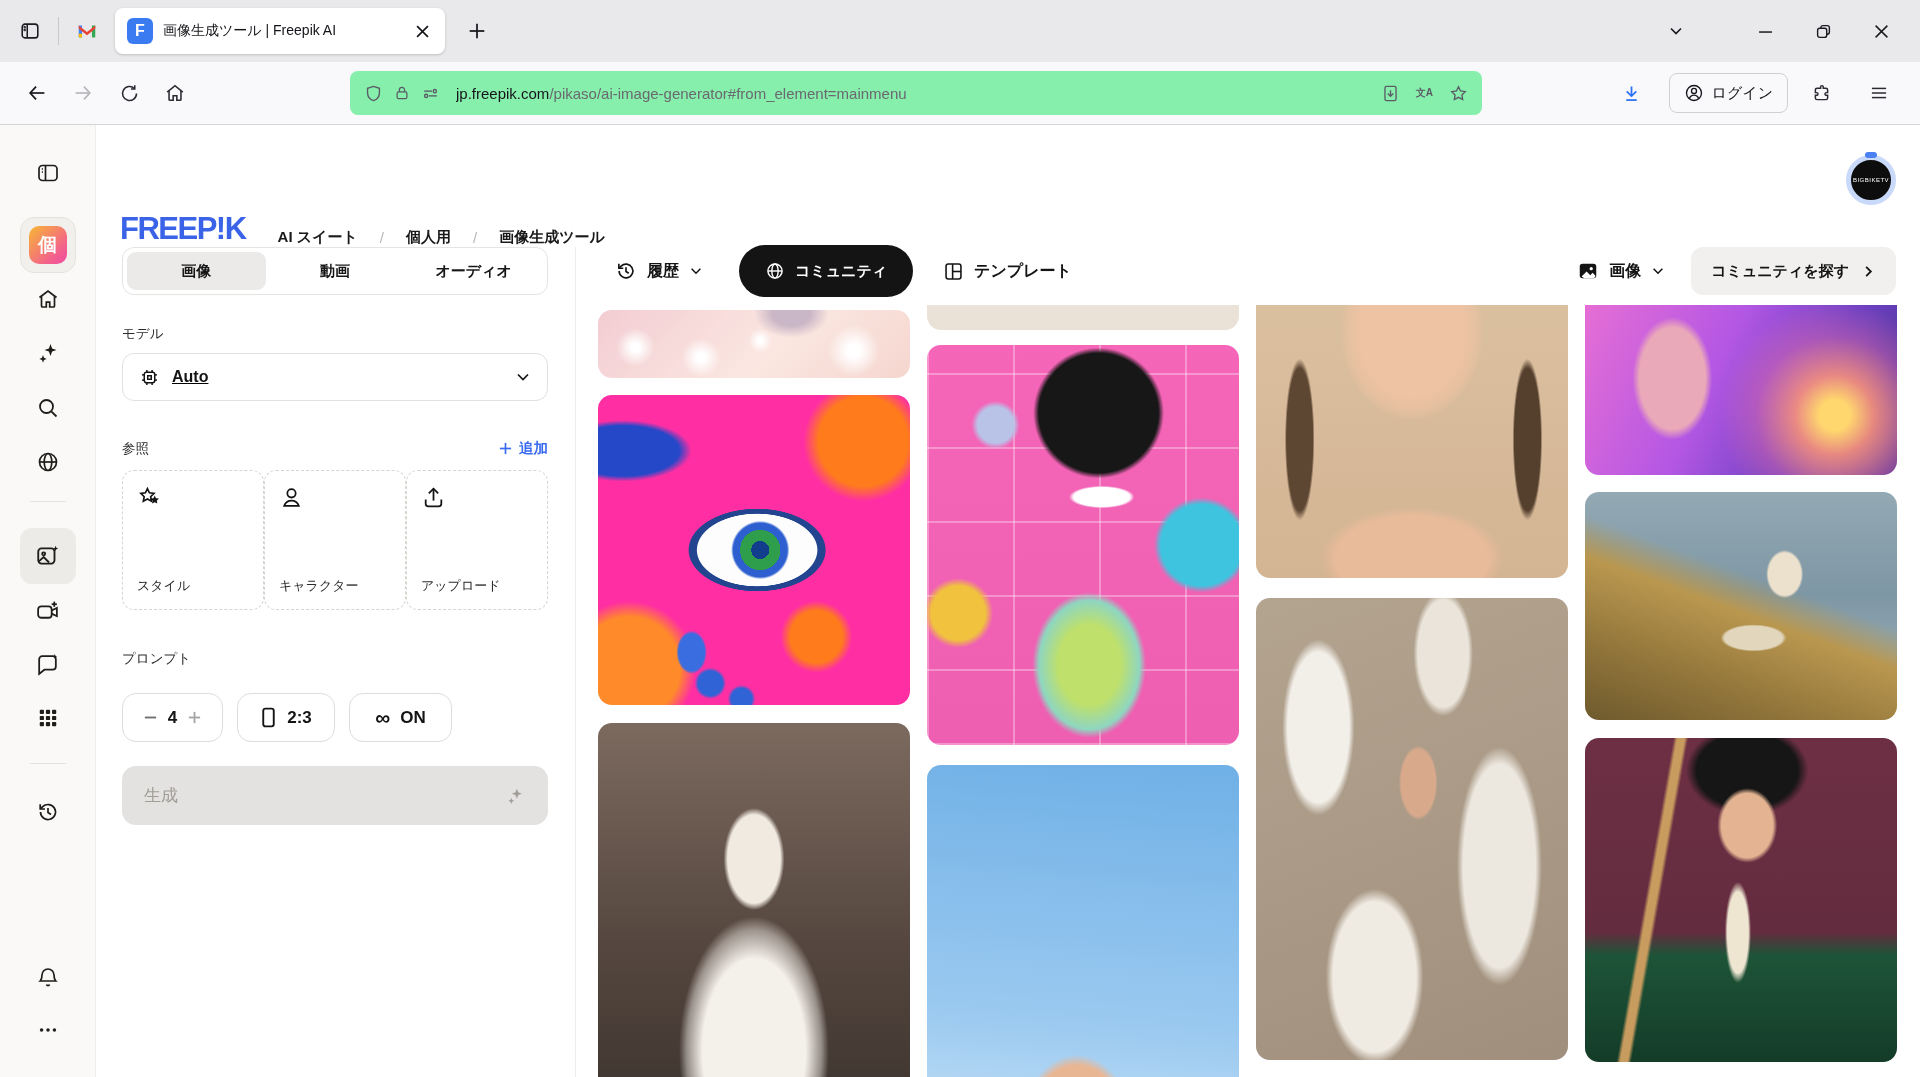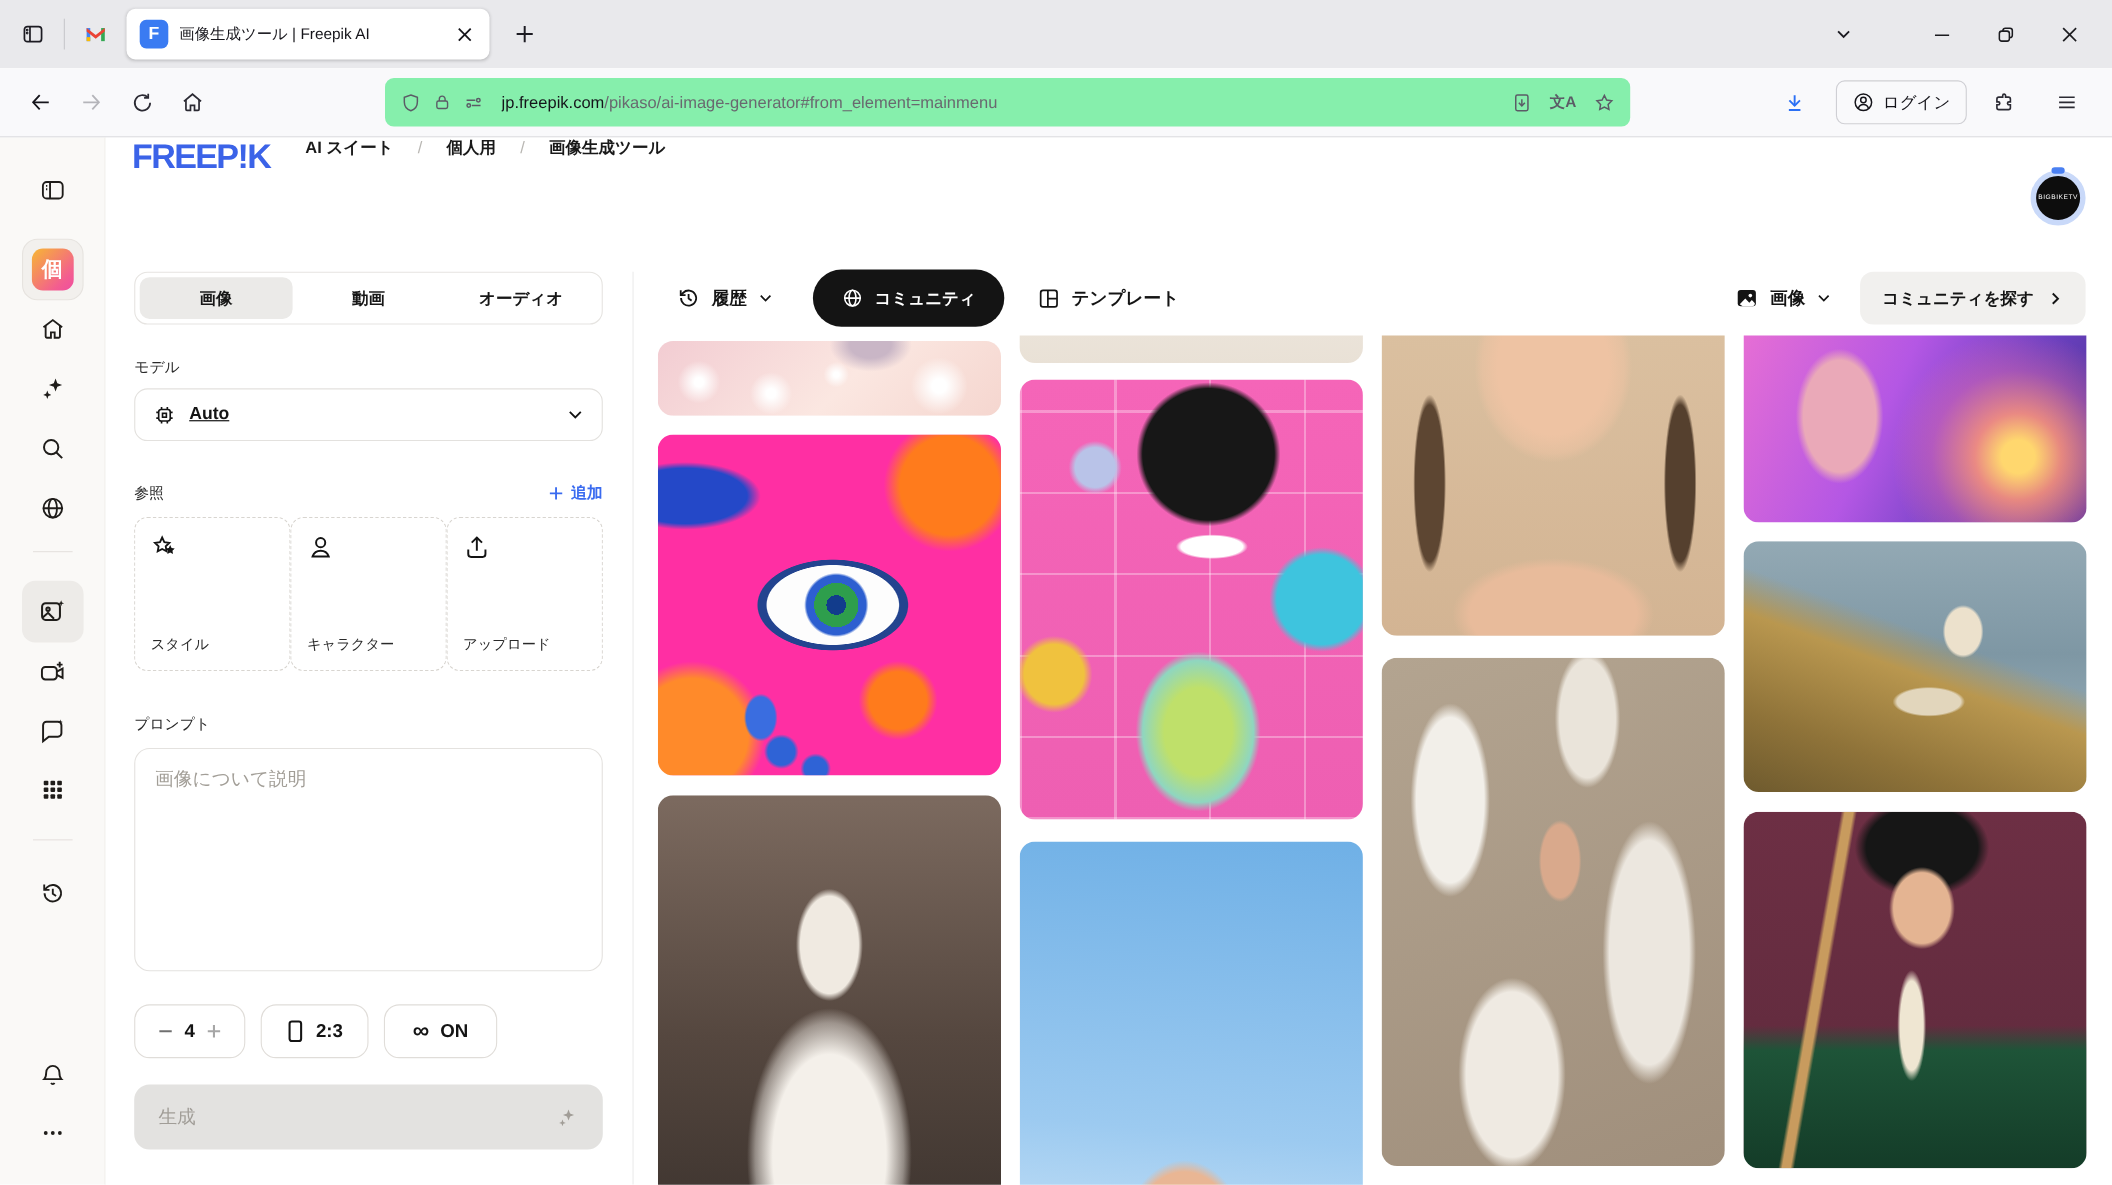--- a/index.html
+++ b/index.html
@@ -31,21 +31,21 @@
   
   .app { height:952px; display:flex; }
   .rail { width:96px; background:#faf9f7; border-right:1px solid #efedea; display:flex; flex-direction:column; align-items:center; padding:26px 0 25px; }
   .rail-btn { width:44px; height:44px; display:flex; align-items:center; justify-content:center; border-radius:12px; color:#1f1d1a; }
   .rail-sel { background:#edebe8; width:56px; height:56px; }
   .ws-box { width:56px; height:56px; border-radius:14px; background:#f2f0ed; border:1px solid #e6e3df; display:flex; align-items:center; justify-content:center; }
   .ws-badge { width:38px; height:38px; border-radius:10px; background:linear-gradient(135deg,#f7b733,#f35e8f 75%,#ef4da0); color:#fff; font-size:19px; font-weight:700; display:flex; align-items:center; justify-content:center; }
   .rail-div { width:36px; height:1px; background:#e5e2de; }
 
   .content { flex:1; position:relative; background:#fff; }
-  .app-header { height:122px; display:flex; align-items:flex-start; padding-left:24px; }
+  .app-header { height:122px; display:flex; align-items:flex-end; padding-left:24px; }
   .logo { font-size:31px; font-weight:800; letter-spacing:-1.5px; color:#3b63e8; }
   .crumbs { display:flex; align-items:center; gap:22px; margin-left:32px; font-size:15px; font-weight:600; color:#191919; }
   .crumb-sep { color:#b9b7b3; font-weight:400; }
   .avatar { position:absolute; right:24px; top:30px; width:50px; height:50px; border-radius:50%; border:5px solid #c9d9f9; background:#0d0d0d; display:flex; align-items:center; justify-content:center; }
   .avatar-dot { position:absolute; left:50%; top:-8px; transform:translateX(-50%); width:12px; height:6px; border-radius:4px; background:#4a80f2; }
   .avatar-txt { color:#fff; font-size:6px; letter-spacing:.5px; }
 
   .app-body { display:flex; height:830px; }
   .panel { width:480px; border-right:1px solid #ececec; padding:0 27px 0 26px; }
   .seg { height:48px; border:1px solid #e6e4e1; border-radius:12px; display:flex; padding:4px; }
@@ -277,21 +277,21 @@
     </span>
     <span class="url-text"><span class="url-host">jp.freepik.com</span><span class="url-path">/pikaso/ai-image-generator#from_element=mainmenu</span></span>
     <span class="urlbar-right">
       <span>
         <svg width="19" height="19" viewBox="0 0 24 24" fill="none" stroke="#5b5b66" stroke-width="1.7">
             <path d="M5 5a2 2 0 0 1 2-2h10a2 2 0 0 1 2 2v14a2 2 0 0 1-2 2H7a2 2 0 0 1-2-2z" stroke-dasharray="0"></path>
             <line x1="12" y1="8" x2="12" y2="15"></line>
             <polyline points="8.5,12 12,15.5 15.5,12"></polyline>
           </svg>
       </span>
-      <span style="font-size:14px;font-weight:700;">文A</span>
+      <span style="font-size:10px;font-weight:700;">文A</span>
       <span>
         <svg width="19" height="19" viewBox="0 0 24 24" fill="none" stroke="#5b5b66" stroke-width="1.7">
             <path d="M12 3.5l2.6 5.3 5.9.9-4.2 4.1 1 5.8L12 16.9l-5.3 2.7 1-5.8-4.2-4.1 5.9-.9z"></path>
           </svg>
       </span>
     </span>
   </div>
 
   <div class="nav-right">
     <div class="nav-btn">
@@ -513,21 +513,20 @@
                   <polyline points="7.5,8 12,3.5 16.5,8"></polyline>
                   <line x1="12" y1="3.5" x2="12" y2="15"></line>
                   <path d="M4.5 14v4a2.5 2.5 0 0 0 2.5 2.5h10a2.5 2.5 0 0 0 2.5-2.5v-4"></path>
                 </svg>
             </span>
             <span>アップロード</span>
           </div>
         </div>
 
         <div class="flabel prompt-label">プロンプト</div>
-        <textarea class="prompt" placeholder="画像について説明" style=""></textarea>
 
         <div class="ctrl-row">
           <div class="pill" style="width:101px">
             <span>
               <svg width="15" height="15" viewBox="0 0 16 16" stroke="#6f6f6f" stroke-width="2">
                   <line x1="2" y1="8" x2="14" y2="8"></line>
                 </svg>
             </span>
             <b>4</b>
             <span>

